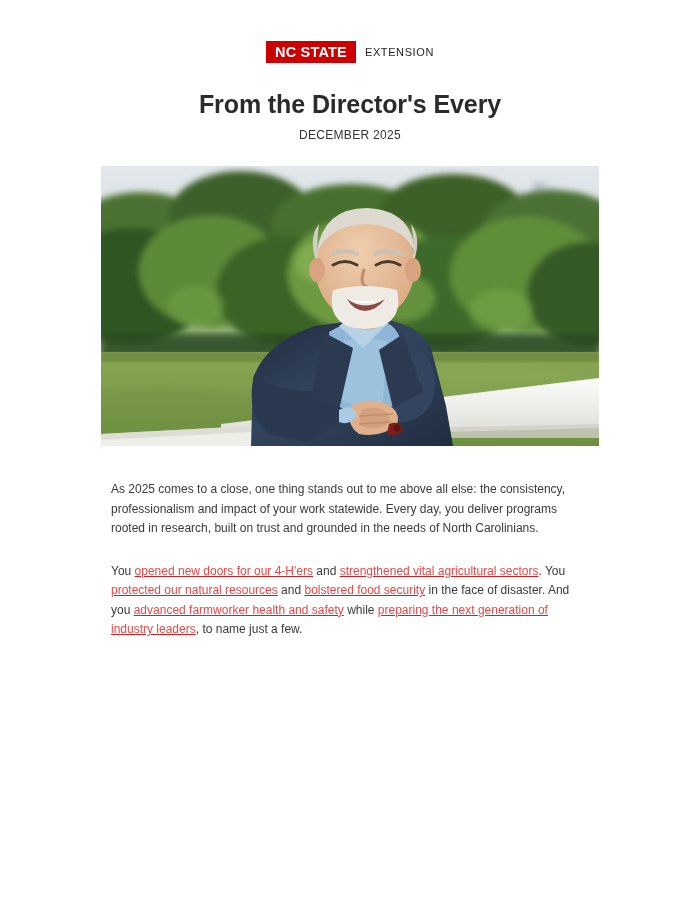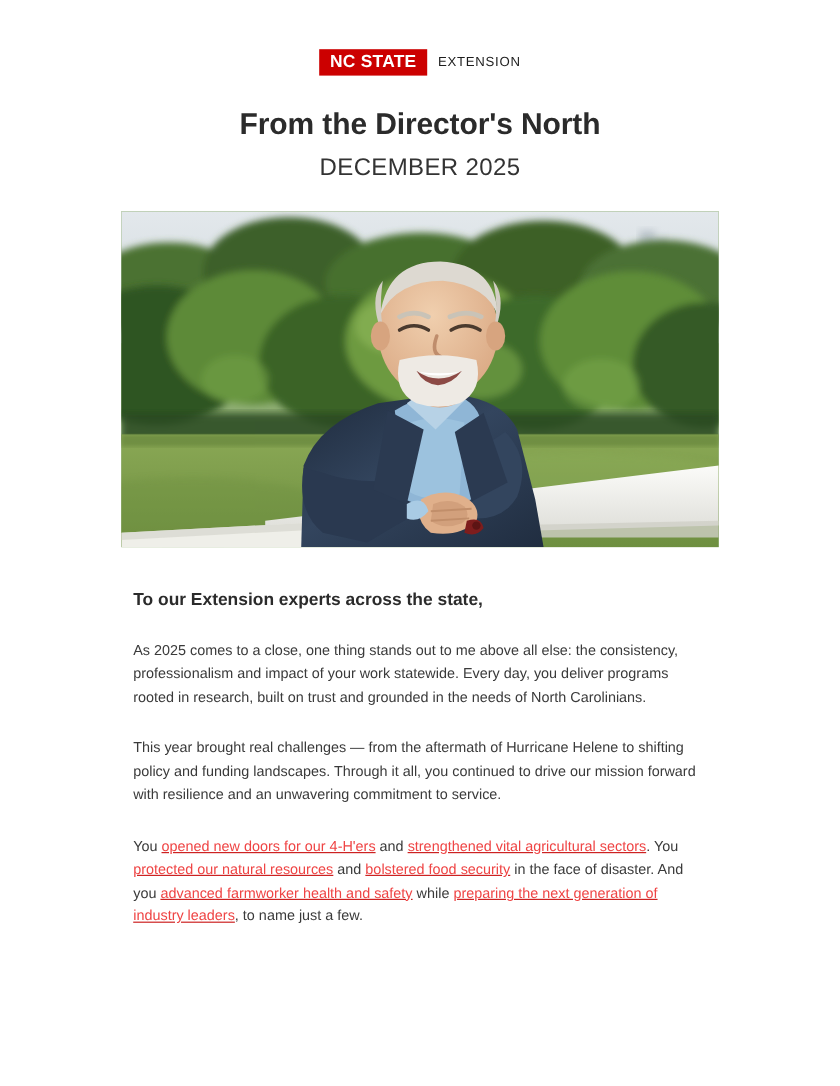--- a/index.html
+++ b/index.html
@@ -64,21 +64,21 @@
   }
   .headline {
     font-size: 25px;
     font-weight: bold;
     color: #2b2b2b;
     letter-spacing: -0.1px;
     margin: 0;
     line-height: 1.2;
   }
   .subhead {
-    font-size: 20px;
+    font-size: 12px;
     color: #333333;
     letter-spacing: 0.3px;
     margin: 9px 0 0 0;
     line-height: 1.2;
   }
 
   
   .hero {
     width: 498px;
     height: 280px;
@@ -122,21 +122,21 @@
 <div class="email-page">
 
   <div class="masthead">
     <div class="logo-block">
       <span class="logo-mark">NC STATE</span>
       <span class="logo-unit">EXTENSION</span>
     </div>
   </div>
 
   <div class="title-wrap">
-    <h1 class="headline">From the Director's North</h1>
+    <h1 class="headline">From the Director's Every</h1>
     <div class="subhead">DECEMBER 2025</div>
   </div>
 
   <div class="hero">
     <svg viewBox="0 0 498 280" preserveAspectRatio="none">
       <defs>
         <linearGradient id="skyG" x1="0" y1="0" x2="0" y2="1">
           <stop offset="0%" stop-color="#e3e8ec"></stop>
           <stop offset="100%" stop-color="#cfd8da"></stop>
         </linearGradient>
@@ -256,23 +256,21 @@
       <circle cx="296" cy="262" r="3.5" fill="#5d1414"></circle>
 
       <path d="M238 244 Q252 236 256 250 Q248 260 238 256 Z" fill="#a9cbe4"></path>
 
       <rect x="0" y="0" width="498" height="280" fill="none"></rect>
     </svg>
   </div>
 
   <div class="body-copy">
 
-    <p class="greeting">To our Extension experts across the state,</p>
 
     <p class="para">As 2025 comes to a close, one thing stands out to me above all else: the consistency, professionalism and impact of your work statewide. Every day, you deliver programs rooted in research, built on trust and grounded in the needs of North Carolinians.</p>
 
-    <p class="para">This year brought real challenges — from the aftermath of Hurricane Helene to shifting policy and funding landscapes. Through it all, you continued to drive our mission forward with resilience and an unwavering commitment to service.</p>
 
 
     <p class="para"><span>You </span><a class="inline-link" href="#">opened new doors for our 4-H'ers</a><span> and </span><a class="inline-link" href="#">strengthened vital agricultural sectors</a><span>. You </span><a class="inline-link" href="#">protected our natural resources</a><span> and </span><a class="inline-link" href="#">bolstered food security</a><span> in the face of disaster. And you </span><a class="inline-link" href="#">advanced farmworker health and safety</a><span> while </span><a class="inline-link" href="#">preparing the next generation of industry leaders</a><span>, to name just a few.</span></p>
 
   </div>
 </div>
 
 </body></html>

